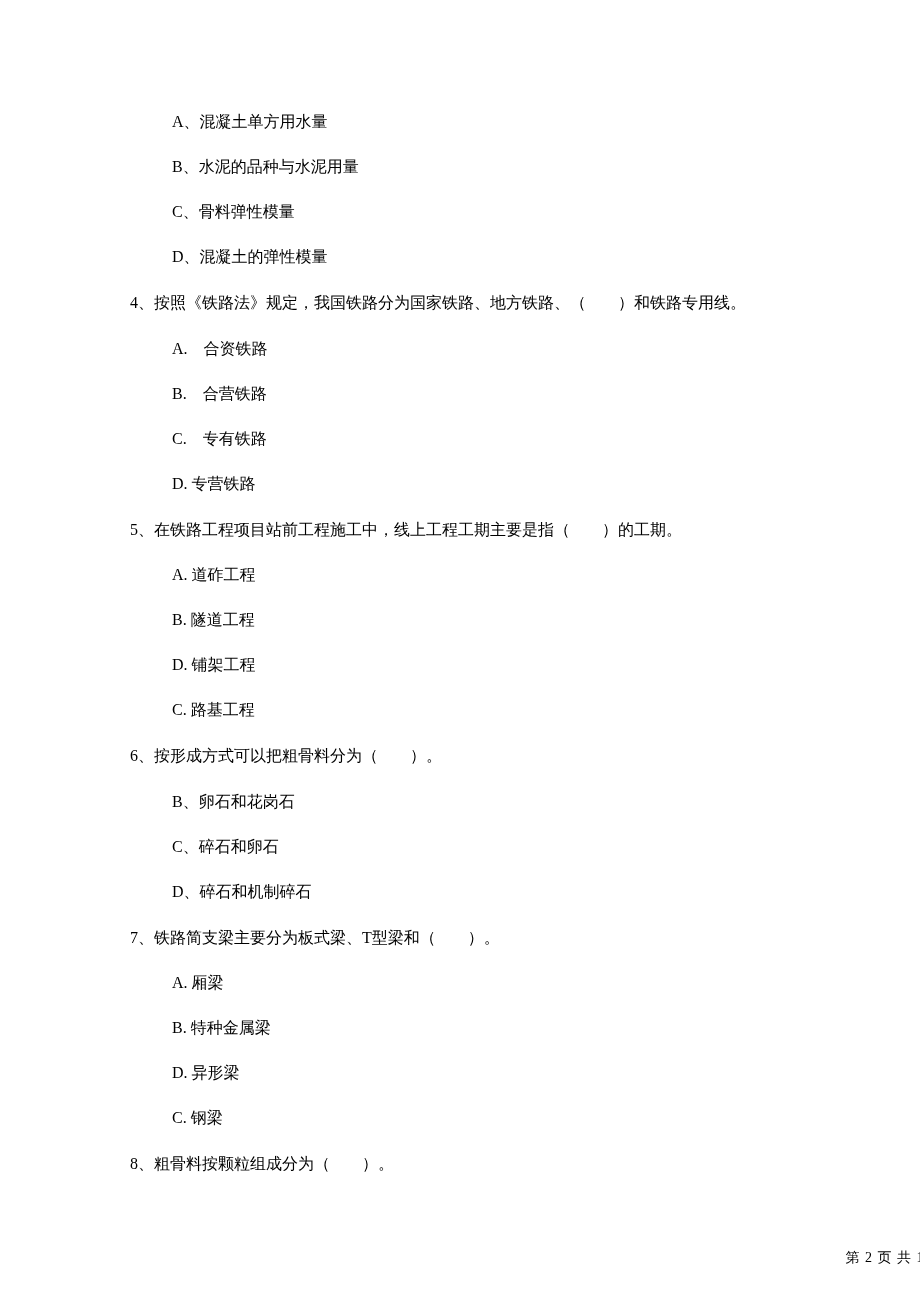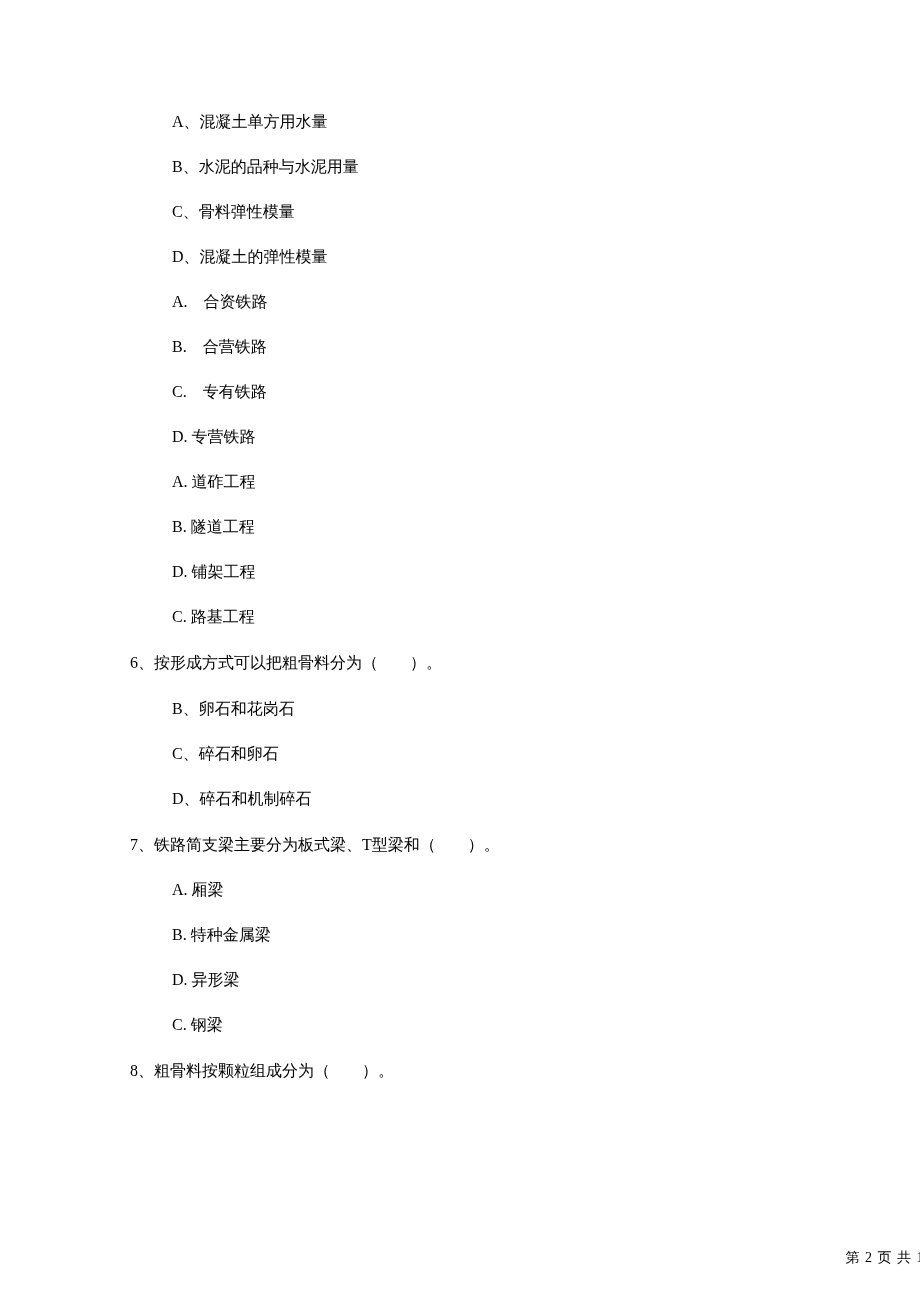--- a/index.html
+++ b/index.html
@@ -46,25 +46,27 @@
 </head>
 <body>
 
 <div class="page">
 
   <div class="option">A、混凝土单方用水量</div>
   <div class="option">B、水泥的品种与水泥用量</div>
   <div class="option">C、骨料弹性模量</div>
   <div class="option">D、混凝土的弹性模量</div>
 
+  <div class="question">4、按照《铁路法》规定，我国铁路分为国家铁路、地方铁路、（　　）和铁路专用线。</div>
   <div class="option">A.　合资铁路</div>
   <div class="option">B.　合营铁路</div>
   <div class="option">C.　专有铁路</div>
   <div class="option">D. 专营铁路</div>
 
+  <div class="question">5、在铁路工程项目站前工程施工中，线上工程工期主要是指（　　）的工期。</div>
   <div class="option">A. 道砟工程</div>
   <div class="option">B. 隧道工程</div>
   <div class="option">D. 铺架工程</div>
   <div class="option">C. 路基工程</div>
 
   <div class="question">6、按形成方式可以把粗骨料分为（　　）。</div>
   <div class="option">B、卵石和花岗石</div>
   <div class="option">C、碎石和卵石</div>
   <div class="option">D、碎石和机制碎石</div>
 

